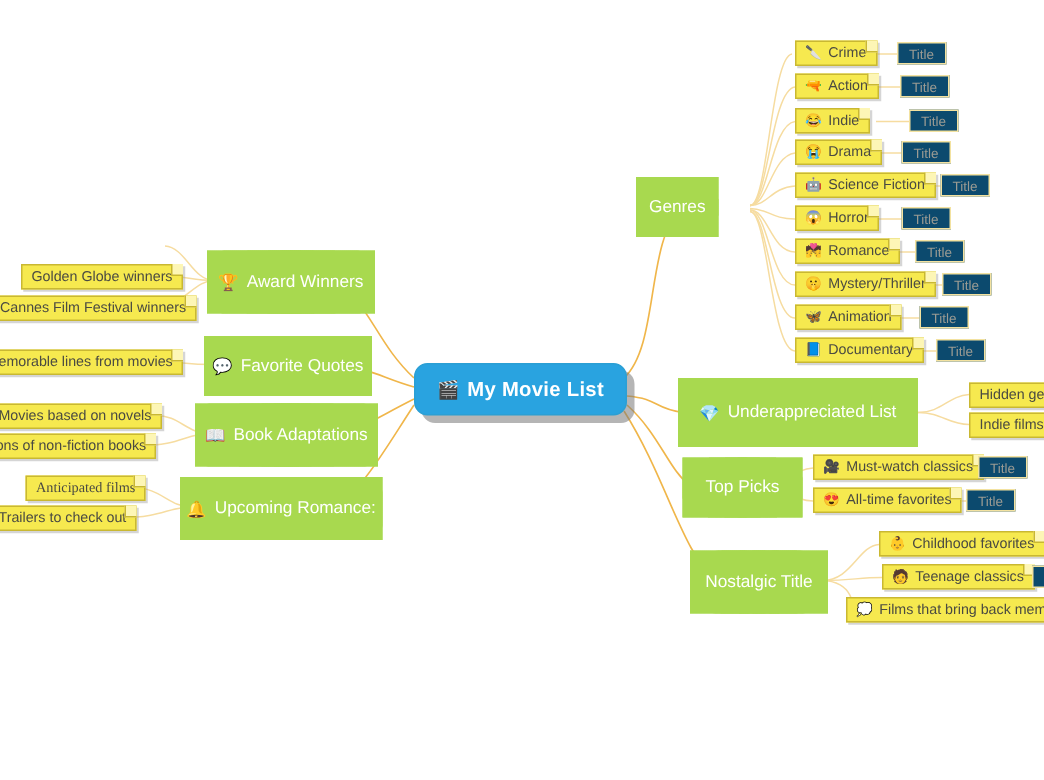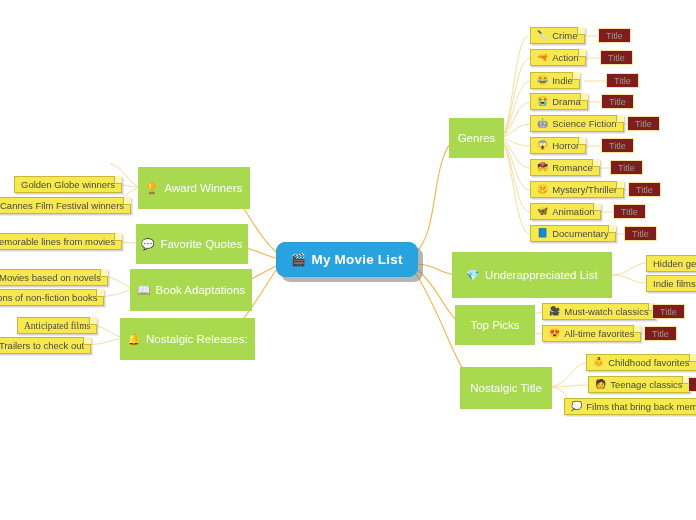--- a/index.html
+++ b/index.html
@@ -126,21 +126,21 @@
     height: 7px;
     background: #fdf6b6;
     border-left: 1px solid #c9b832;
     border-bottom: 1px solid #c9b832;
   }
   .note.no-fold::after { display: none; }
 
   
   .title-leaf {
     position: absolute;
-    background: #7f1d1d;
+    background: #0c4a6e;
     border: 1px solid #f3e2a0;
     color: #9b9b93;
     font-size: 9px;
     height: 15px;
     box-sizing: border-box;
     display: flex;
     align-items: center;
     justify-content: center;
     padding: 0 7px;
     white-space: nowrap;
@@ -215,21 +215,21 @@
       <path d="M128 338 C 112 338, 108 325, 88 325"></path>
       <path d="M128 338 C 112 338, 108 345, 82 345"></path>
     </g>
   </svg>
 
   <div class="root-node">
     <span class="emoji">🎬</span>
     <span>My Movie List</span>
   </div>
 
-  <div class="cloud" style="left:449px; top:118px; width:55px; height:40px;">
+  <div class="cloud" style="left:424px; top:118px; width:55px; height:40px;">
     <span class="cloud-bg"></span>
     <span class="lbl">Genres</span>
   </div>
 
   <div class="note" style="left:530px; top:27px;">
     <span class="emoji">🔪</span>
     <span>Crime</span>
   </div>
   <div class="title-leaf" style="left:598px; top:28px;">
     <span>Title</span>
@@ -387,21 +387,21 @@
   <div class="note" style="left:-8px; top:269px;">
     <span>Movies based on novels</span>
   </div>
   <div class="note" style="left:-12px; top:289px;">
     <span>ions of non-fiction books</span>
   </div>
 
   <div class="cloud" style="left:120px; top:318px; width:135px; height:42px;">
     <span class="cloud-bg"></span>
     <span class="emoji">🔔</span>
-    <span class="lbl">Nostalgic Releases:</span>
+    <span class="lbl">Upcoming Romance:</span>
   </div>
   <div class="note" style="left:17px; top:317px;font-family:Liberation Serif, serif;">
     <span>Anticipated films</span>
   </div>
   <div class="note" style="left:-8px; top:337px;">
     <span>Trailers to check out</span>
   </div>
 
 </div>
 

